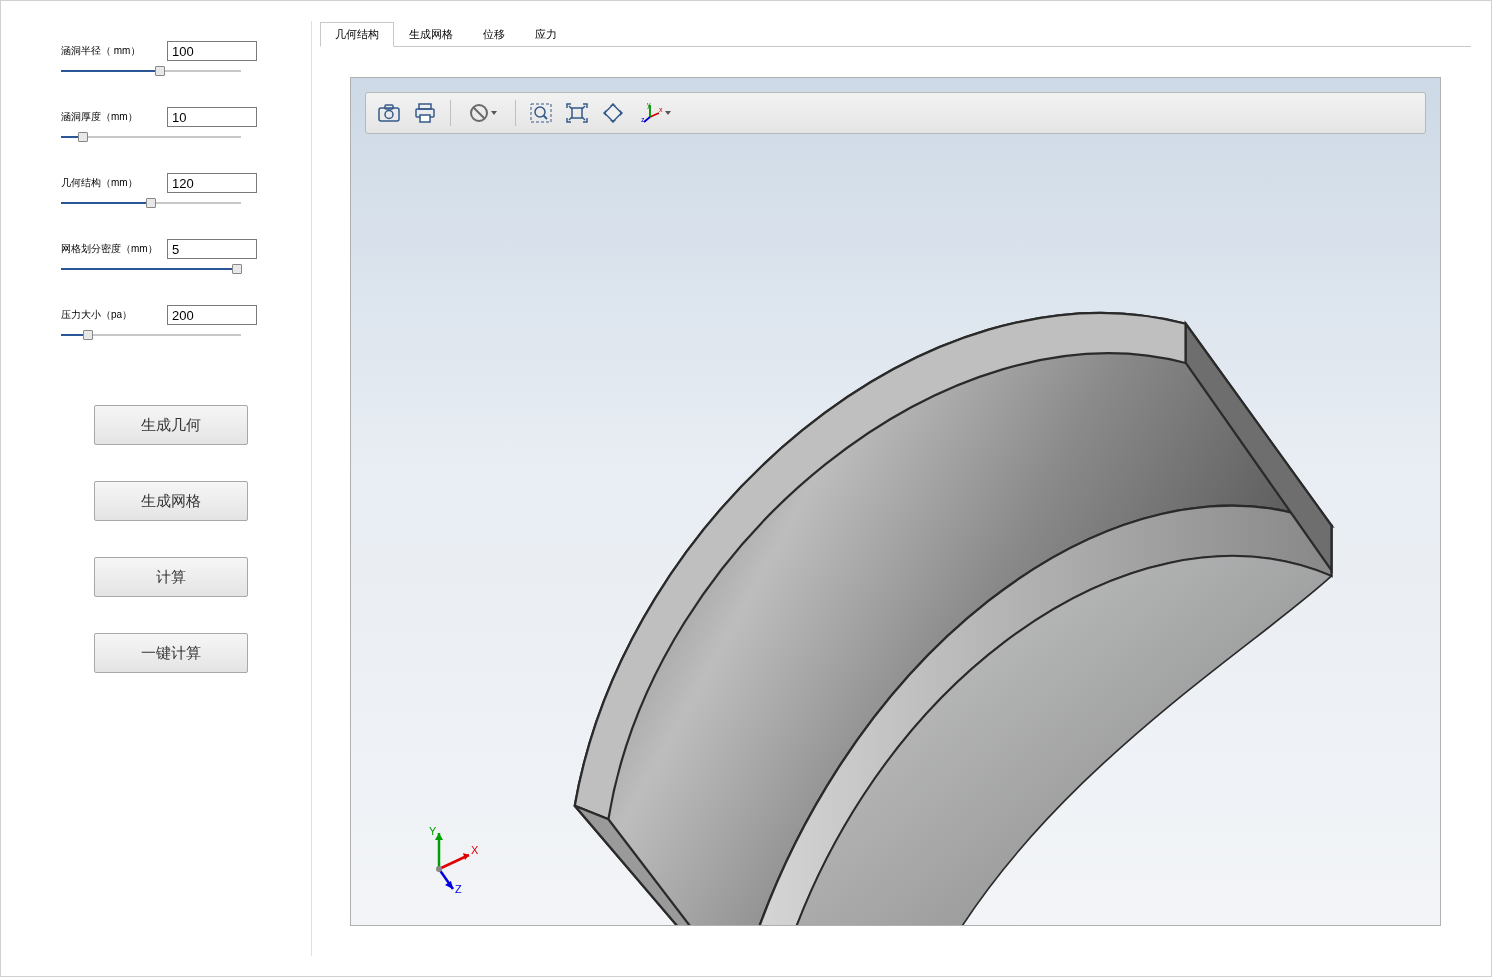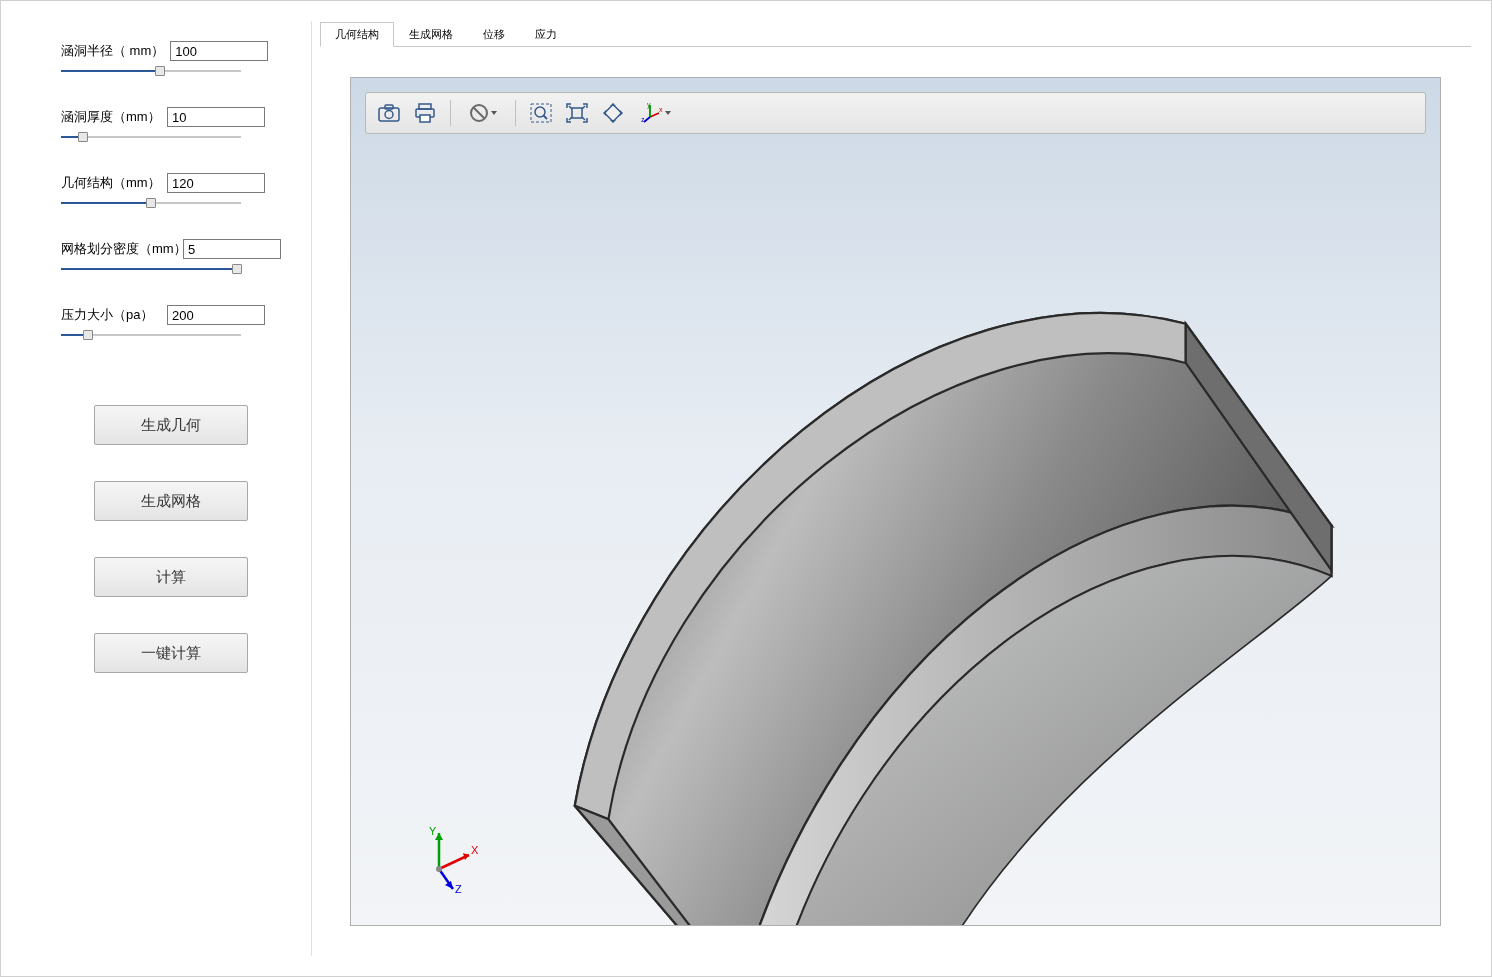--- a/index.html
+++ b/index.html
@@ -31,27 +31,27 @@
       flex-direction: column;
       gap: 2px;
       margin-bottom: 18px;
     }
     .param-label-input {
       display: flex;
       align-items: center;
       gap: 6px;
     }
     .param-label {
-      font-size: 13px;
+      font-size: 10px;
       color: #000;
       white-space: nowrap;
       min-width: 100px;
     }
     .param-input {
-      width: 98px;
+      width: 90px;
       height: 20px;
       border: 1px solid #7a7a7a;
       padding: 1px 4px;
       font-size: 13px;
       font-family: inherit;
       background: #fff;
     }
     .slider-track {
       position: relative;
       height: 12px;

